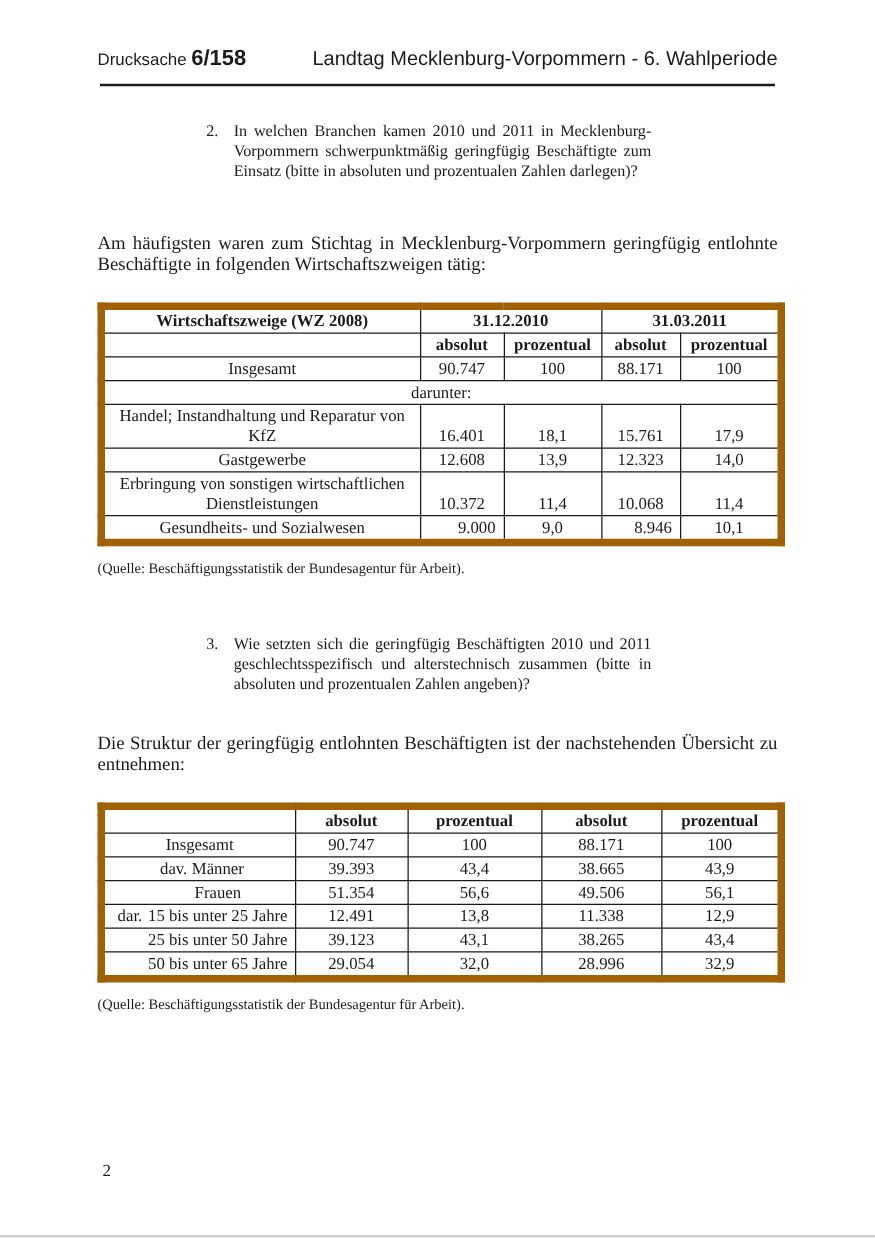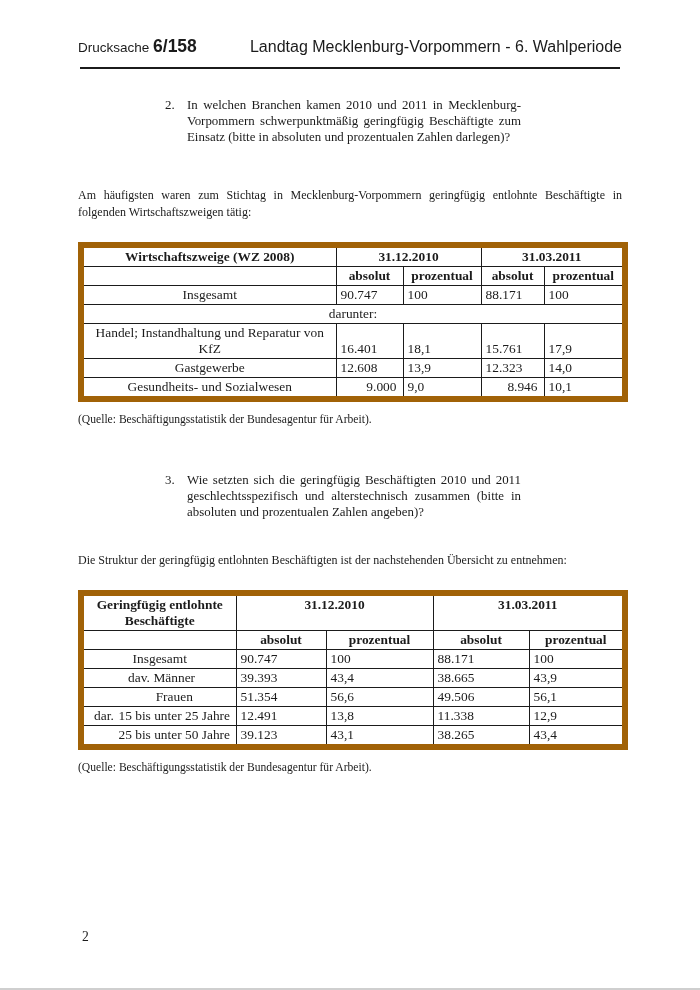--- a/index.html
+++ b/index.html
@@ -41,21 +41,21 @@
     font-size:12.9px;
     line-height:16px;
   }
   .question .q-num { flex:0 0 22px; }
   .question .q-text { flex:1; text-align:justify; }
   .question-2 { margin-top:28px; }
   .question-3 { margin-top:46px; }
 
   
   .body-par {
-    font-size:12px;
+    font-size:15px;
     line-height:17px;
     text-align:justify;
   }
   .par-1 { margin-top:42px; }
   .par-2 { margin-top:32px; }
 
   
   table.data-table {
     border-collapse:collapse;
     table-layout:fixed;
@@ -66,21 +66,21 @@
     border:6px solid #a16207;
   }
   table.data-table td, table.data-table th {
     border:1px solid #1b1b1b;
     padding:1px 4px;
     font-weight:normal;
     overflow:hidden;
   }
   table.data-table th { font-weight:700; text-align:center; }
   td.lbl { text-align:center; padding-left:5px; }
-  td.val { vertical-align:bottom; }
+  td.val { text-align:center; vertical-align:bottom; }
   td.val.ar { text-align:right; padding-right:6px; }
   th.date-top { vertical-align:top; }
   .prefix { display:inline-block; width:29px; }
 
   
   .source-note {
     font-size:11.6px;
     margin-top:11px;
   }
   .page-number {
@@ -150,20 +150,27 @@
         <td class="val">17,9</td>
       </tr>
       <tr>
         <td class="lbl">Gastgewerbe</td>
         <td class="val">12.608</td>
         <td class="val">13,9</td>
         <td class="val">12.323</td>
         <td class="val">14,0</td>
       </tr>
       <tr>
+        <td class="lbl">Erbringung von sonstigen wirtschaftlichen Dienstleistungen</td>
+        <td class="val">10.372</td>
+        <td class="val">11,4</td>
+        <td class="val">10.068</td>
+        <td class="val">11,4</td>
+      </tr>
+      <tr>
         <td class="lbl">Gesundheits- und Sozialwesen</td>
         <td class="val ar">9.000</td>
         <td class="val">9,0</td>
         <td class="val ar">8.946</td>
         <td class="val">10,1</td>
       </tr>
     </tbody>
       </table>
 
     <div class="source-note">(Quelle: Beschäftigungsstatistik der Bundesagentur für Arbeit).</div>
@@ -177,25 +184,20 @@
 
     <table class="data-table">
       <colgroup>
         <col style="width:155px">
           <col style="width:90px">
           <col style="width:107px">
           <col style="width:96px">
           <col style="width:96px">
       </colgroup>
       <tbody>
-          <tr>
-        <th>Geringfügig entlohnte Beschäftigte</th>
-        <th colspan="2" class="date-top">31.12.2010</th>
-        <th colspan="2" class="date-top">31.03.2011</th>
-      </tr>
       <tr>
         <td></td>
         <th>absolut</th>
         <th>prozentual</th>
         <th>absolut</th>
         <th>prozentual</th>
       </tr>
       <tr>
         <td class="lbl">Insgesamt</td>
         <td class="val">90.747</td>
@@ -224,20 +226,27 @@
         <td class="val">11.338</td>
         <td class="val">12,9</td>
       </tr>
       <tr>
         <td class="lbl"><span class="prefix"></span><span>25 bis unter 50 Jahre</span></td>
         <td class="val">39.123</td>
         <td class="val">43,1</td>
         <td class="val">38.265</td>
         <td class="val">43,4</td>
       </tr>
+      <tr>
+        <td class="lbl"><span class="prefix"></span><span>50 bis unter 65 Jahre</span></td>
+        <td class="val">29.054</td>
+        <td class="val">32,0</td>
+        <td class="val">28.996</td>
+        <td class="val">32,9</td>
+      </tr>
     </tbody>
       </table>
 
     <div class="source-note">(Quelle: Beschäftigungsstatistik der Bundesagentur für Arbeit).</div>
 
   </div>
 
   <div class="page-number">2</div>
 </div>
 

